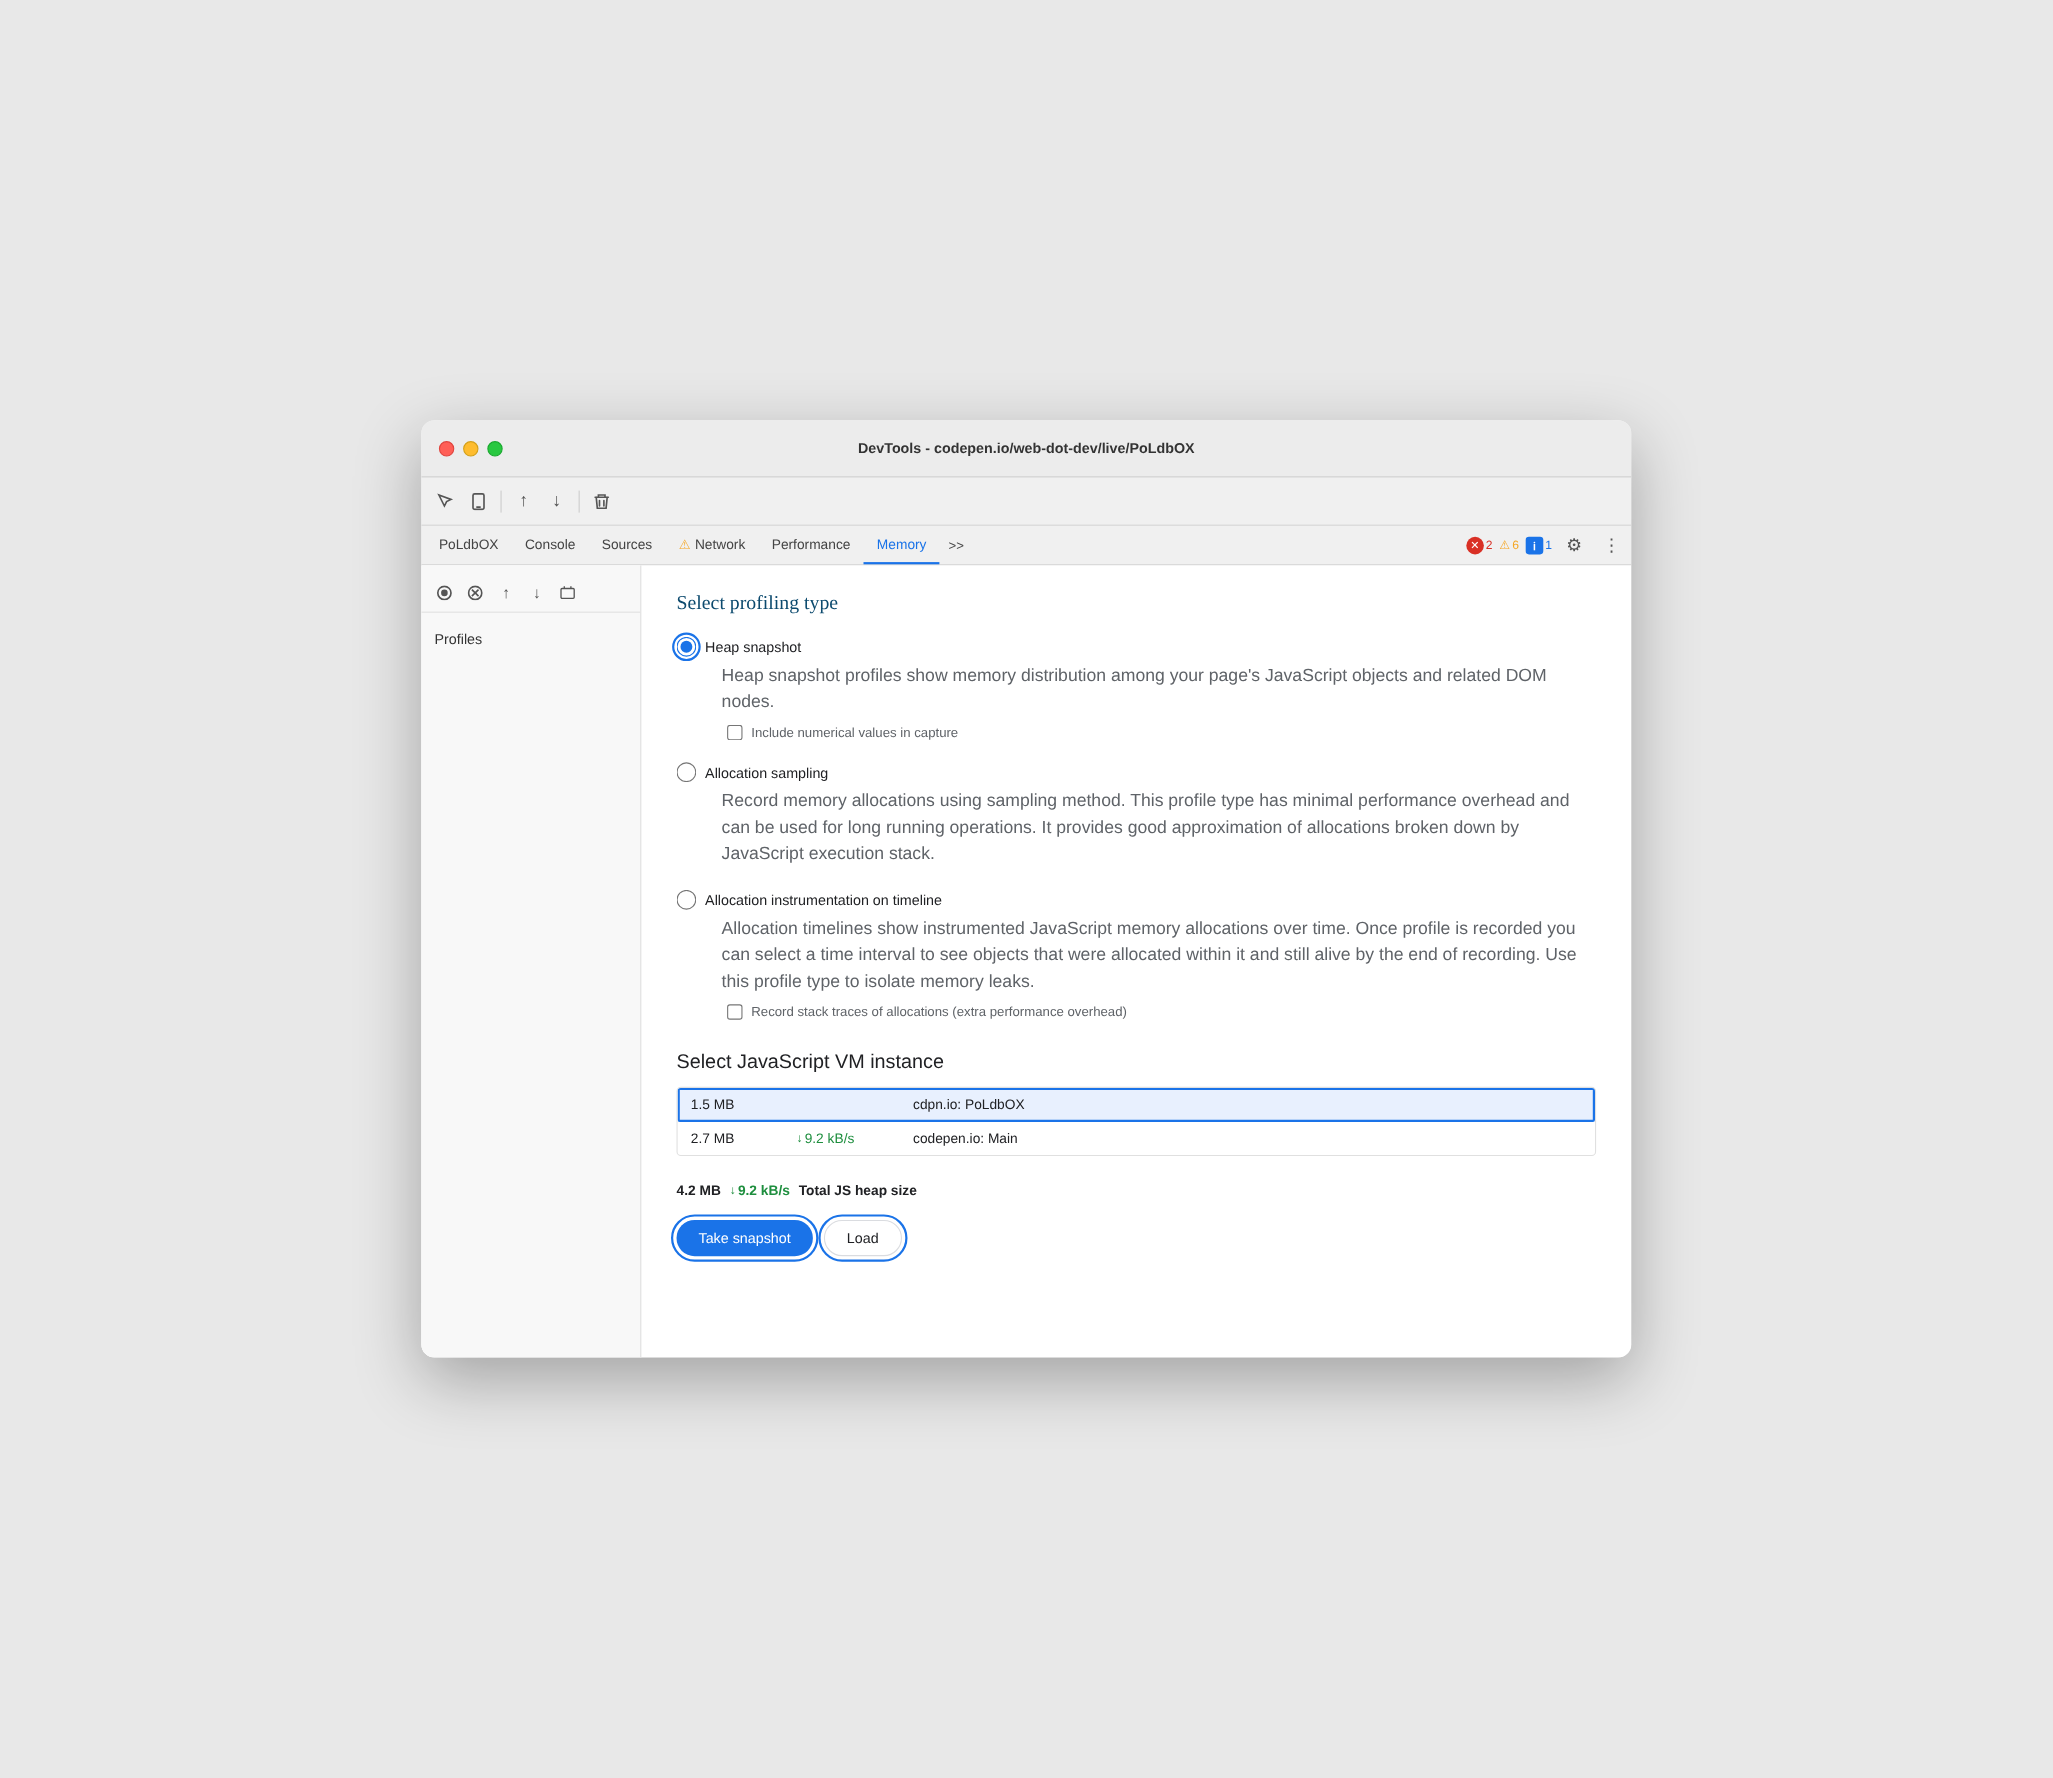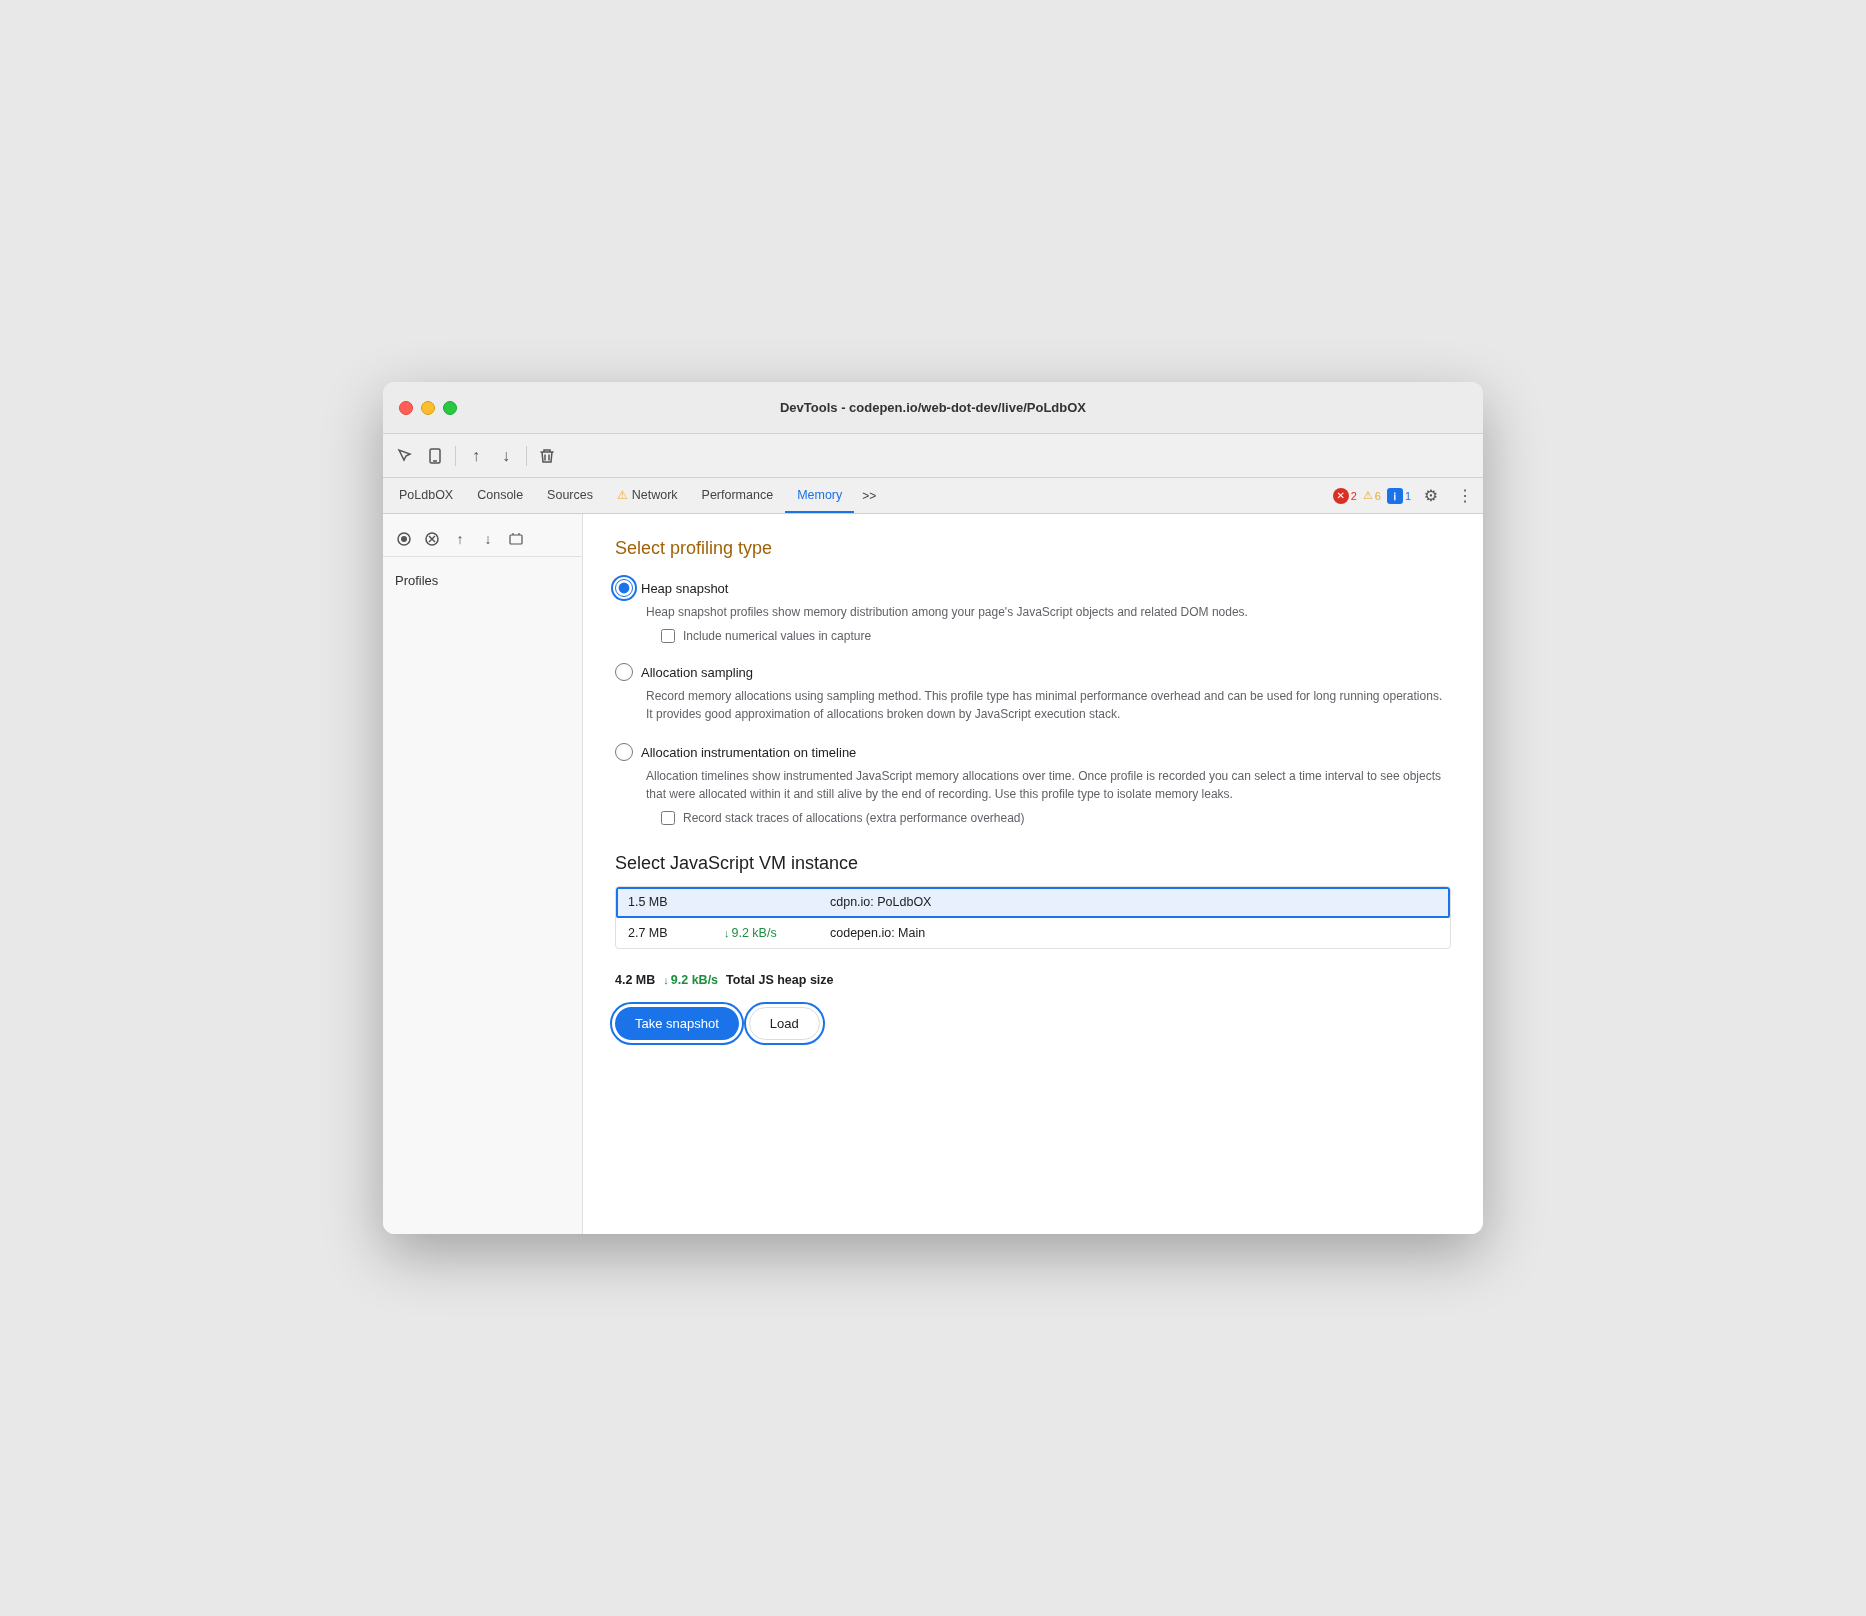--- a/index.html
+++ b/index.html
@@ -154,22 +154,23 @@
       color: #555;
     }
     .main-content {
       flex: 1;
       overflow-y: auto;
       padding: 24px 32px;
     }
     .section-title {
       font-size: 18px;
       font-weight: 400;
-      color: #a16207;
+      color: #0c4a6e;
       margin-bottom: 20px;
+      font-family: Liberation Serif, serif;
     }
     .profiling-option {
       margin-bottom: 20px;
     }
     .radio-row {
       display: flex;
       align-items: center;
       gap: 8px;
       margin-bottom: 6px;
     }
@@ -195,24 +196,24 @@
       border-radius: 50%;
       pointer-events: none;
     }
     .option-label {
       font-size: 13px;
       font-weight: 500;
       color: #202124;
       cursor: pointer;
     }
     .option-description {
-      font-size: 12px;
+      font-size: 16px;
       color: #5f6368;
       line-height: 1.5;
-      margin-left: 31px;
+      margin-left: 41px;
       margin-bottom: 8px;
     }
     .checkbox-row {
       display: flex;
       align-items: center;
       gap: 8px;
       margin-left: 26px;
       margin-bottom: 6px;
       padding-left: 20px;
     }

